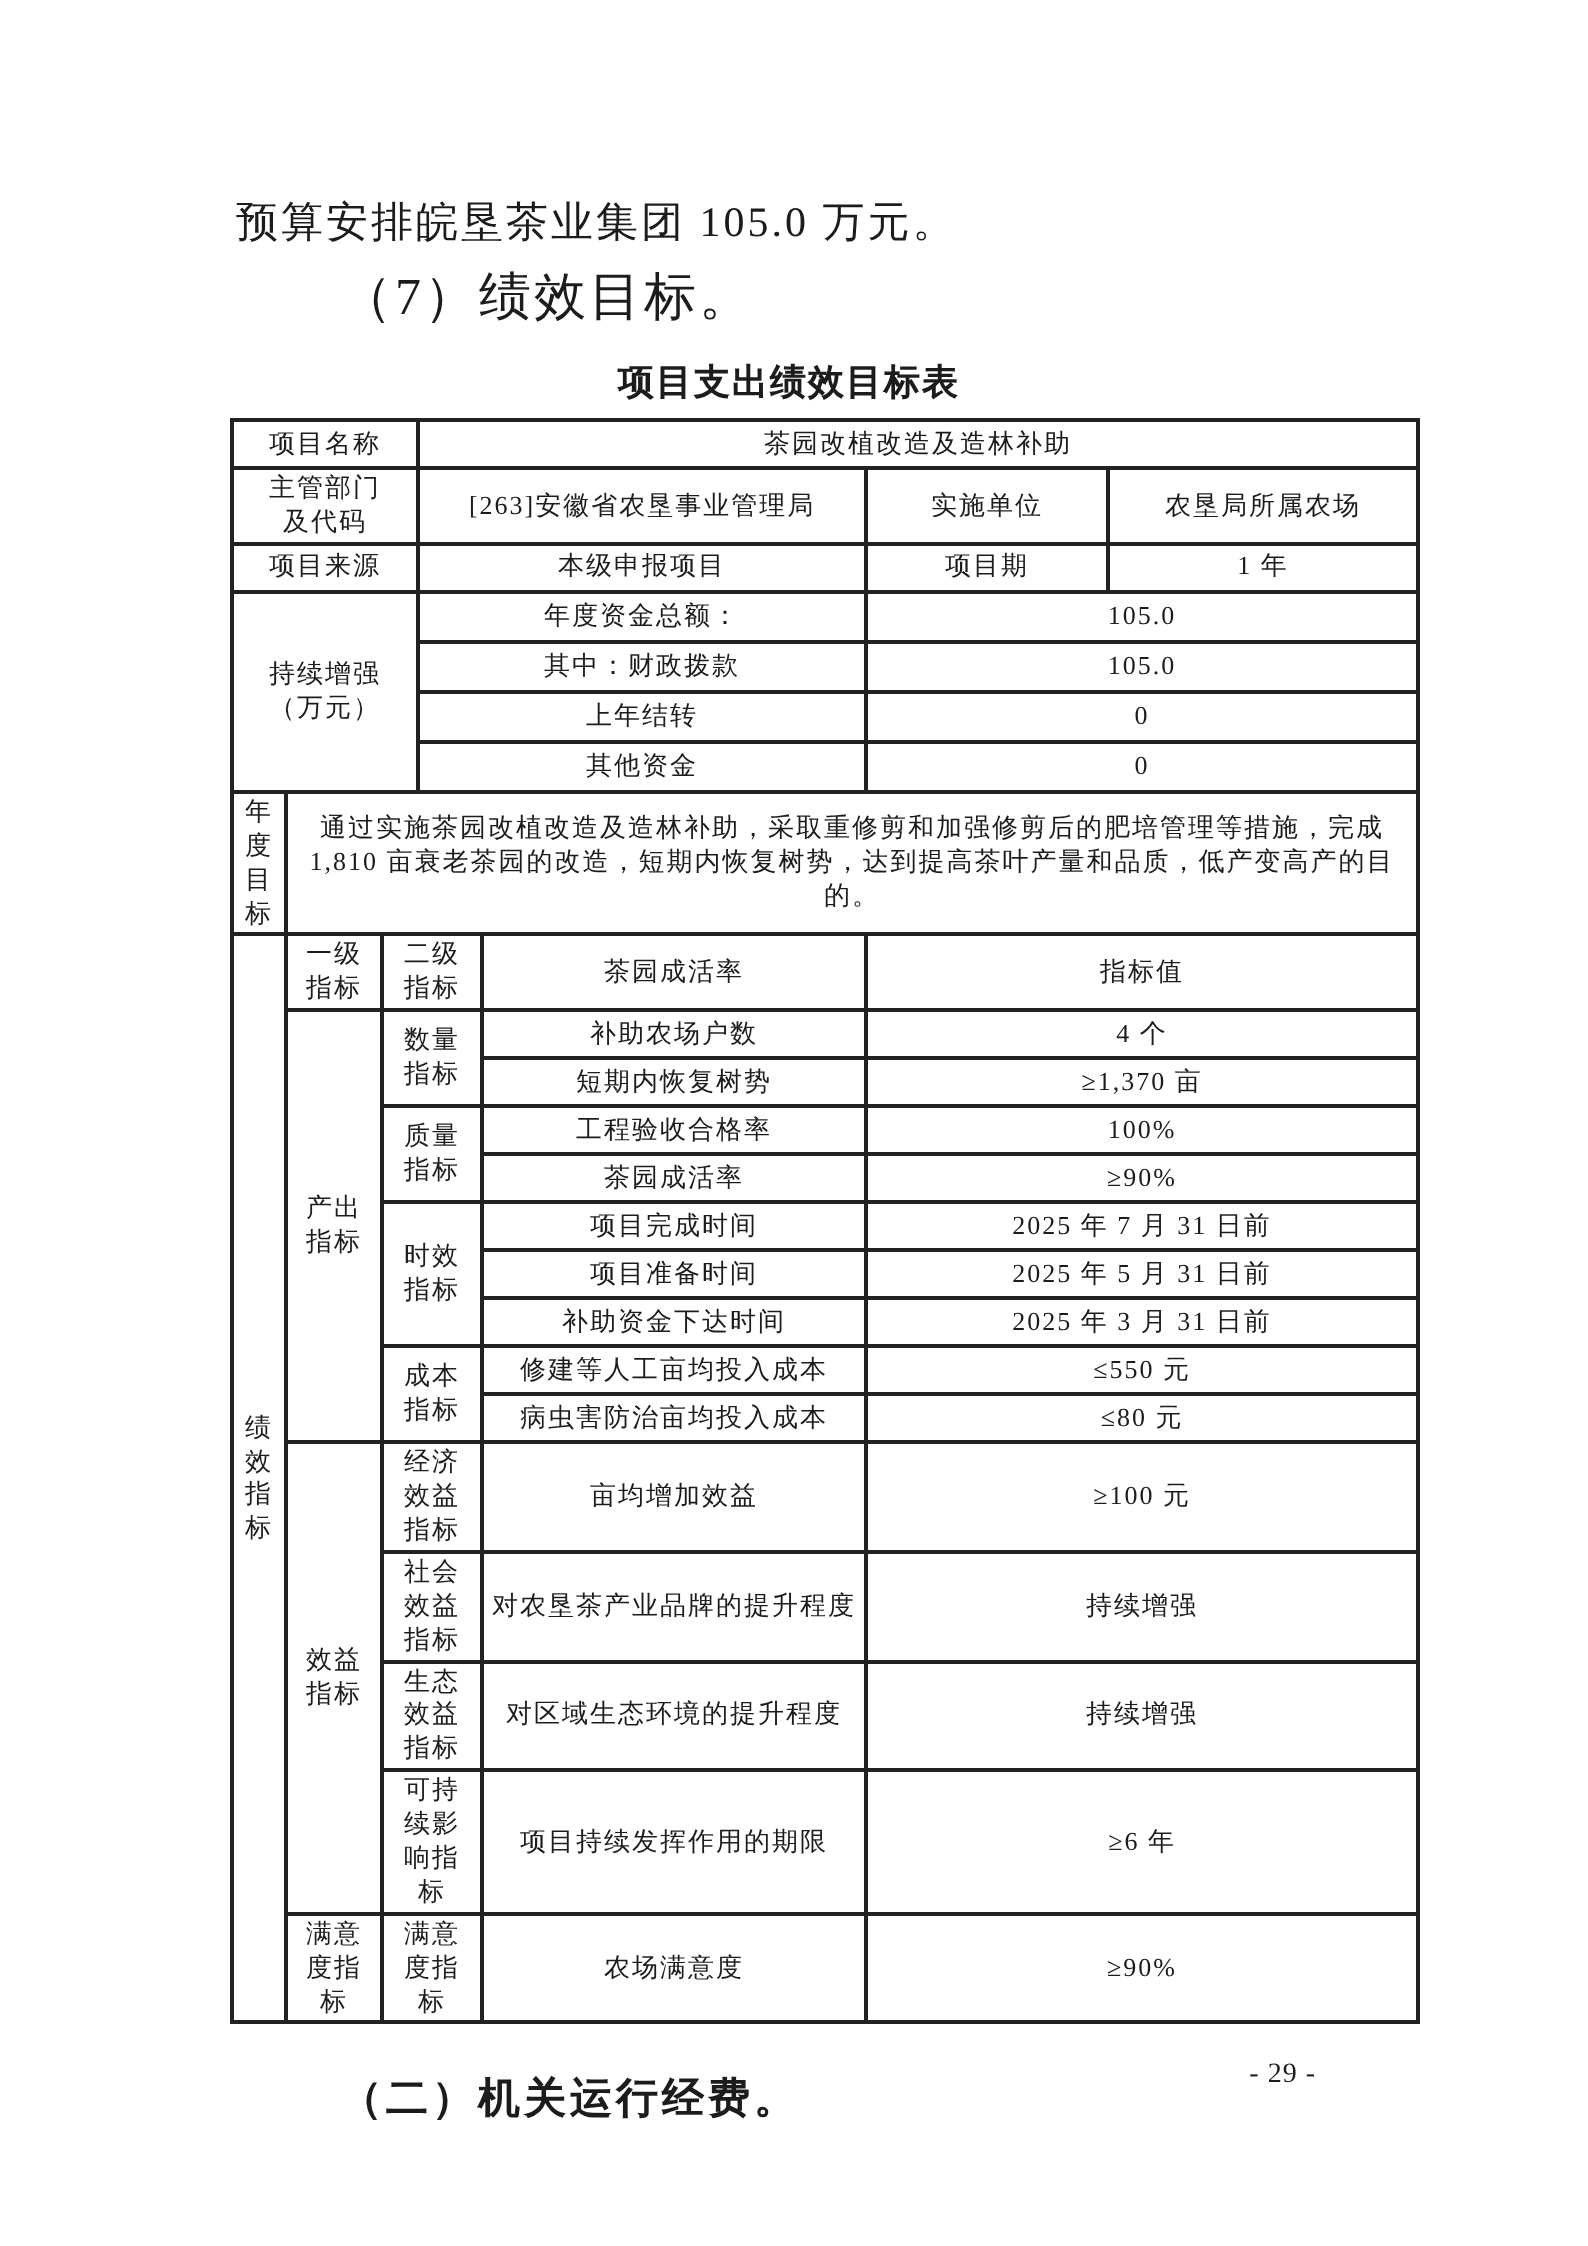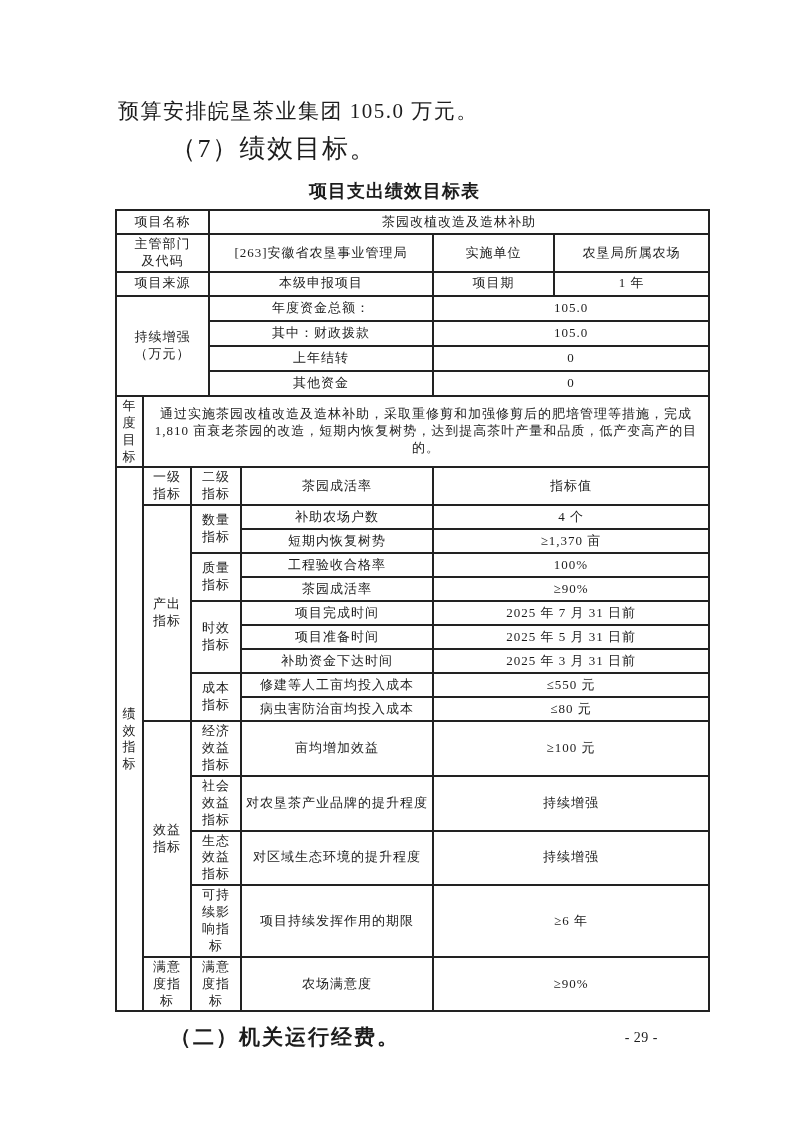--- a/index.html
+++ b/index.html
@@ -65,21 +65,21 @@
   td.vcell-loose { white-space: pre-line; line-height: 1.8; padding: 0; letter-spacing: 0; }
   td.goal-text {
     text-align: justify;
     padding: 4px 9px;
     font-size: 12.5px;
     line-height: 1.8;
     letter-spacing: 0.5px;
   }
 
   .footer-heading {
-    margin: 12px 0 0 55px;
+    margin: 24px 0 0 55px;
     font-size: 21px;
     font-weight: bold;
     letter-spacing: 2px;
     line-height: 1.3;
   }
   .page-number {
     position: absolute;
     top: 1030px;
     right: 102px;
     font-size: 14px;

